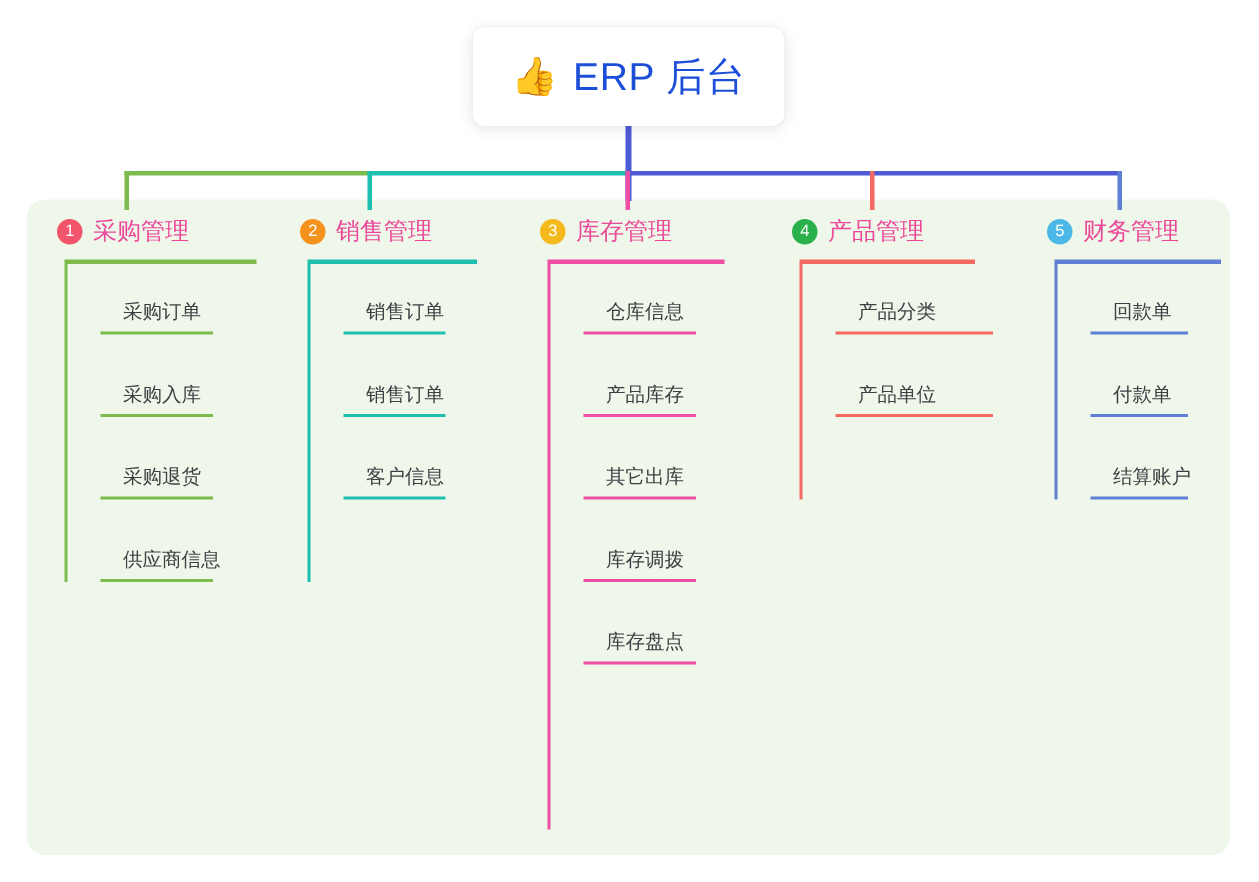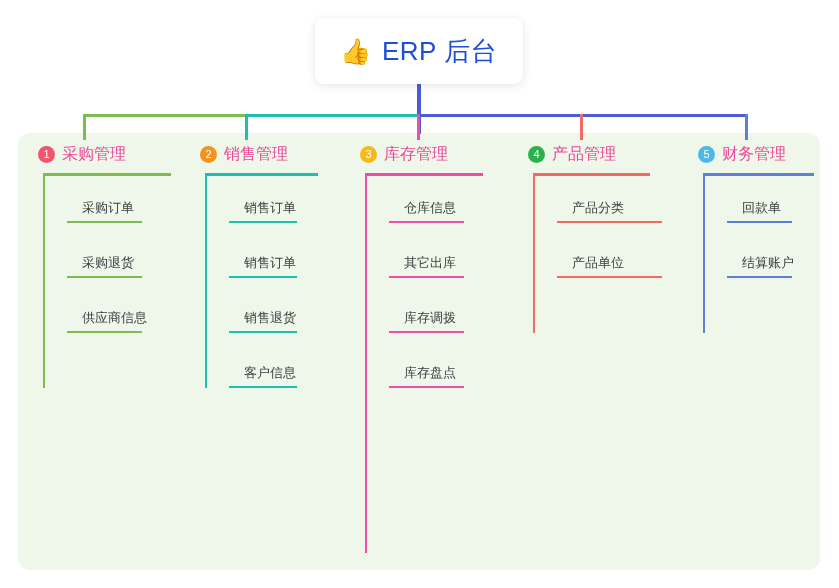--- a/index.html
+++ b/index.html
@@ -187,20 +187,24 @@
           <span class="col-title">采购管理</span>
         </div>
         <div class="col-rule" style="background: rgb(124, 187, 76); width: 128px; margin-left: 25px;"></div>
         <div class="col-body" style="height: 220px;">
           <div class="spine" style="background: rgb(124, 187, 76); height: 212px;"></div>
           <div class="item">
             <span class="item-label">采购订单</span>
             <div class="item-rule" style="background: rgb(124, 187, 76); width: 75px;"></div>
           </div>
           <div class="item">
+            <span class="item-label">采购入库</span>
+            <div class="item-rule" style="background: rgb(124, 187, 76); width: 75px;"></div>
+          </div>
+          <div class="item">
             <span class="item-label">采购退货</span>
             <div class="item-rule" style="background: rgb(124, 187, 76); width: 75px;"></div>
           </div>
           <div class="item">
             <span class="item-label">供应商信息</span>
             <div class="item-rule" style="background: rgb(124, 187, 76); width: 75px;"></div>
           </div>
         </div>
       </div>
       <div class="col" style="left: 162px; width: 150px;">
@@ -213,42 +217,42 @@
           <div class="spine" style="background: rgb(31, 191, 176); height: 212px;"></div>
           <div class="item">
             <span class="item-label">销售订单</span>
             <div class="item-rule" style="background: rgb(31, 191, 176); width: 68px;"></div>
           </div>
           <div class="item">
             <span class="item-label">销售订单</span>
             <div class="item-rule" style="background: rgb(31, 191, 176); width: 68px;"></div>
           </div>
           <div class="item">
-            <span class="item-label">销售退货</span>
-            <div class="item-rule" style="background: rgb(31, 191, 176); width: 68px;"></div>
-          </div>
-          <div class="item">
             <span class="item-label">客户信息</span>
             <div class="item-rule" style="background: rgb(31, 191, 176); width: 68px;"></div>
           </div>
         </div>
       </div>
       <div class="col" style="left: 322px; width: 160px;">
         <div class="col-head">
           <span class="badge" style="background: rgb(245, 185, 30);">3</span>
           <span class="col-title">库存管理</span>
         </div>
         <div class="col-rule" style="background: rgb(238, 78, 164); width: 118px; margin-left: 25px;"></div>
         <div class="col-body" style="height: 385px; text-decoration: underline;">
           <div class="spine" style="background: rgb(238, 78, 164); height: 377px;"></div>
           <div class="item">
             <span class="item-label">仓库信息</span>
             <div class="item-rule" style="background: rgb(238, 78, 164); width: 75px;"></div>
           </div>
           <div class="item">
+            <span class="item-label">产品库存</span>
+            <div class="item-rule" style="background: rgb(238, 78, 164); width: 75px;"></div>
+          </div>
+          <div class="item">
             <span class="item-label">其它出库</span>
             <div class="item-rule" style="background: rgb(238, 78, 164); width: 75px;"></div>
           </div>
           <div class="item">
             <span class="item-label">库存调拨</span>
             <div class="item-rule" style="background: rgb(238, 78, 164); width: 75px;"></div>
           </div>
           <div class="item">
             <span class="item-label">库存盘点</span>
             <div class="item-rule" style="background: rgb(238, 78, 164); width: 75px;"></div>
@@ -279,20 +283,24 @@
           <span class="col-title">财务管理</span>
         </div>
         <div class="col-rule" style="background: rgb(95, 127, 212); width: 111px; margin-left: 25px;"></div>
         <div class="col-body" style="height: 165px;">
           <div class="spine" style="background: rgb(95, 127, 212); height: 157px;"></div>
           <div class="item">
             <span class="item-label">回款单</span>
             <div class="item-rule" style="background: rgb(95, 127, 212); width: 65px;"></div>
           </div>
           <div class="item">
+            <span class="item-label">付款单</span>
+            <div class="item-rule" style="background: rgb(95, 127, 212); width: 65px;"></div>
+          </div>
+          <div class="item">
             <span class="item-label">结算账户</span>
             <div class="item-rule" style="background: rgb(95, 127, 212); width: 65px;"></div>
           </div>
         </div>
       </div>
     </div>
 
 </div>
 
 </body></html>

